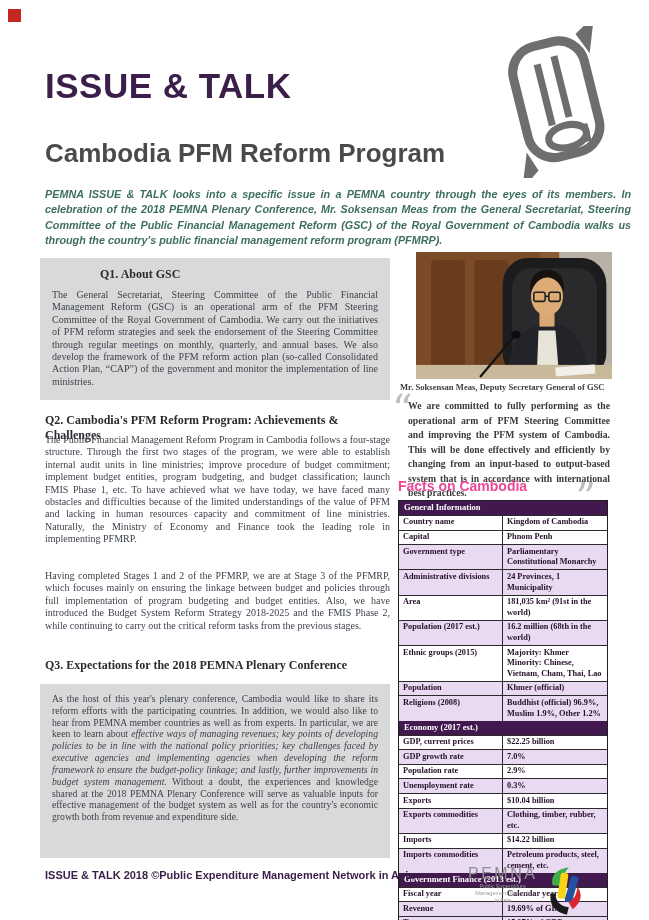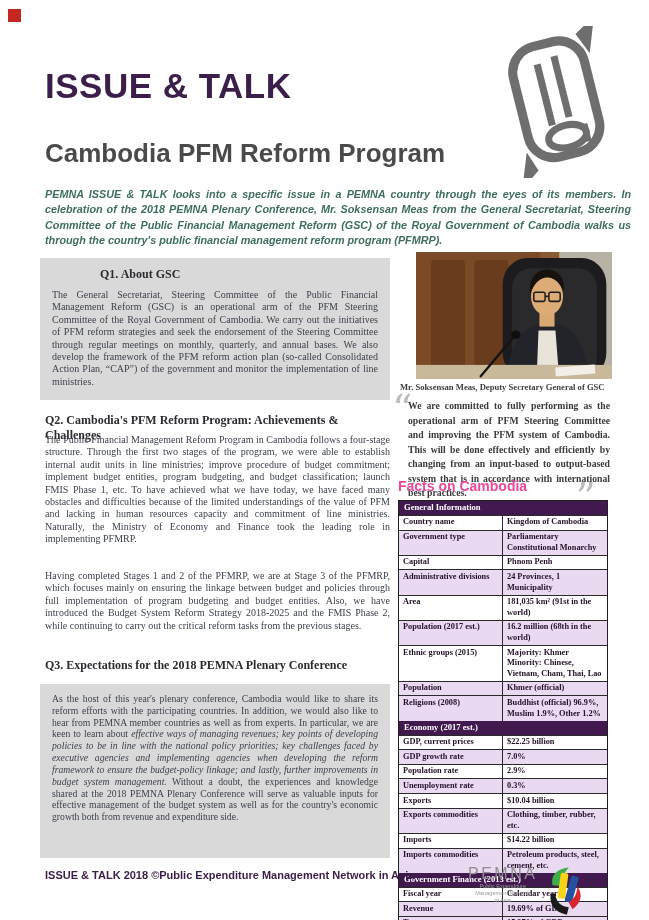--- a/index.html
+++ b/index.html
@@ -177,27 +177,27 @@
     <span class="quote-mark quote-close">”</span>
   </div>
 
   <div class="abs facts-heading">Facts on Cambodia</div>
   <div class="abs facts-table">
       <div class="sec-band">General Information</div>
       <div class="t-row">
         <div class="t-label">Country name</div>
         <div class="t-value">Kingdom of Cambodia</div>
       </div>
+      <div class="t-row">
+        <div class="t-label">Capital</div>
+        <div class="t-value">Phnom Penh</div>
+      </div>
       <div class="t-row shade">
         <div class="t-label">Government type</div>
         <div class="t-value">Parliamentary Constitutional Monarchy</div>
-      </div>
-      <div class="t-row">
-        <div class="t-label">Capital</div>
-        <div class="t-value">Phnom Penh</div>
       </div>
       <div class="t-row shade">
         <div class="t-label">Administrative divisions</div>
         <div class="t-value">24 Provinces, 1 Municipality</div>
       </div>
       <div class="t-row">
         <div class="t-label">Area</div>
         <div class="t-value">181,035 km² (91st in the world)</div>
       </div>
       <div class="t-row shade">

